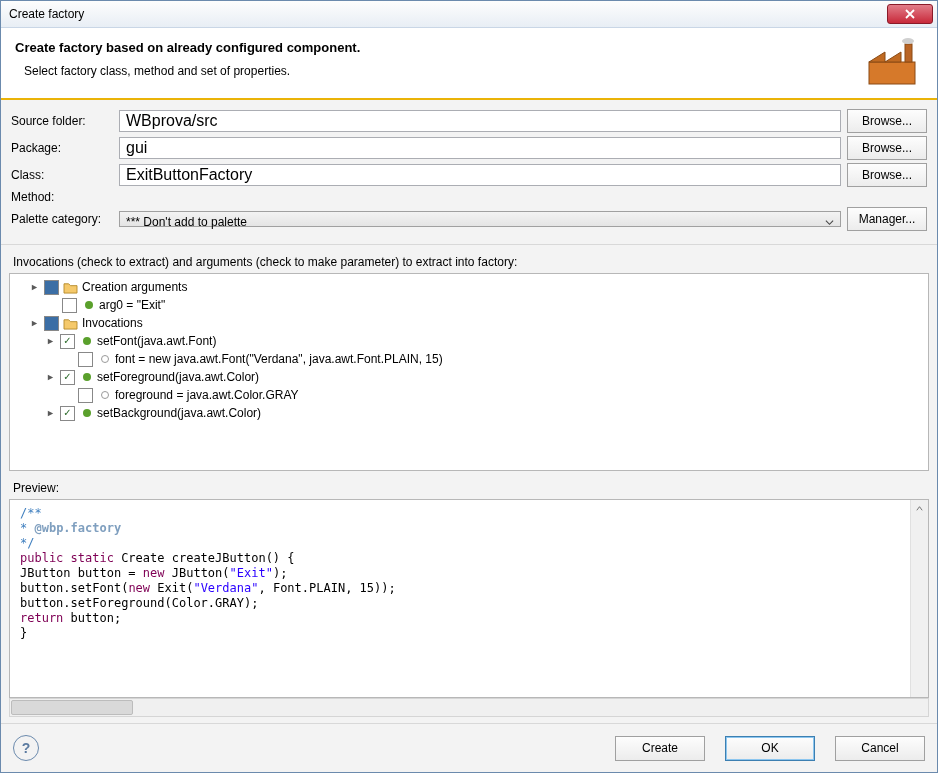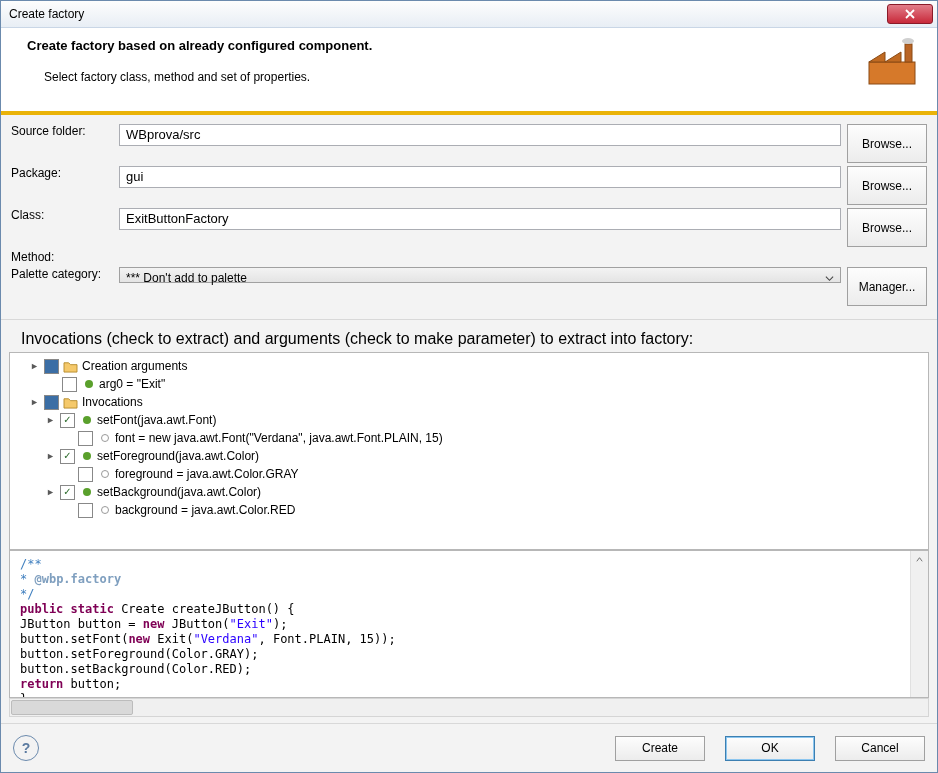--- a/index.html
+++ b/index.html
@@ -1,52 +1,52 @@
 <!DOCTYPE html>
 <html><head>
 <meta charset="utf-8">
 <style>
   html,body{margin:0;padding:0;font-family:"Segoe UI",Tahoma,Arial,sans-serif;font-size:12px;color:#000;background:#fff}
   .window{width:938px;height:773px;border:1px solid #6b8aad;box-sizing:border-box;display:flex;flex-direction:column;background:#fdba74;position:relative}
   .titlebar{height:26px;background:linear-gradient(#fdfdfd,#e8eef5);display:flex;align-items:center;padding:0 4px;border-bottom:1px solid #c9d6e6}
   .titlebar .title{flex:1;font-size:12px;padding-left:4px}
   .close-btn{width:44px;height:18px;background:linear-gradient(#e27d89,#c8293a);border:1px solid #8a1a28;border-radius:3px;display:flex;align-items:center;justify-content:center;cursor:pointer}
   .close-btn svg{width:10px;height:10px}
-  .banner{padding:10px 14px 10px 26px;display:flex;border-bottom:4px solid #eab308;background:#fff}
+  .banner{padding:10px 14px 10px 14px;display:flex;align-items:center;border-bottom:2px solid #eab308;background:#fff}
   .banner .txt{flex:1}
   .banner h1{margin:0 0 4px 0;font-size:13px;font-weight:bold}
-  .banner p{margin:17px;font-size:12px}
+  .banner p{margin:9px;font-size:12px}
   .factory-icon{width:58px;height:50px}
   .form{padding:6px 10px 10px 10px;background:#f3f3f3;border-bottom:1px solid #d8d8d8}
-  .form-row{display:flex;margin:3px 0}
+  .form-row{display:flex;align-items:center;margin:3px 0}
   .form-row label{width:108px;font-size:12px}
-  .form-row .field{flex:1;height:22px;border:1px solid #abadb3;background:#fff;padding:0 6px;font-size:13px;line-height:22px;box-sizing:border-box}
+  .form-row .field{flex:1;height:22px;border:1px solid #abadb3;background:#fff;padding:0 6px;font-size:16px;line-height:22px;box-sizing:border-box}
   .form-row .combo{flex:1;height:16px;border:1px solid #a0a0a0;background:linear-gradient(#f3f3f3,#e4e4e4);padding:0 6px;font-size:12px;line-height:21px;position:relative;box-sizing:border-box}
   .combo .chev{position:absolute;right:6px;top:6px}
-  .form-row button{width:80px;height:39px;margin-left:6px;border:1px solid #a0a0a0;background:linear-gradient(#fdfdfd,#ececec);font-size:12px;cursor:pointer}
-  .section-label{font-size:16px;margin:10px 4px 4px 12px}
+  .form-row button{width:80px;height:24px;margin-left:6px;border:1px solid #a0a0a0;background:linear-gradient(#fdfdfd,#ececec);font-size:12px;cursor:pointer}
+  .section-label{font-size:12px;margin:10px 4px 4px 4px}
   .middle{padding:0 8px;flex:0 0 auto;background:#f3f3f3}
   .tree-box{border:1px solid #b7b7b7;background:#fff;height:188px;overflow:auto;padding:4px 2px}
   .tree-row{display:flex;align-items:center;height:18px;font-size:12px;white-space:nowrap}
   .ind{display:inline-block;width:16px;height:16px}
   .twisty{width:12px;height:12px;display:inline-flex;align-items:center;justify-content:center;cursor:pointer;margin-right:2px}
   .twisty svg{width:9px;height:9px}
   .chk{width:13px;height:13px;border:1px solid #888;background:#fff;margin:0 4px 0 2px;display:inline-flex;align-items:center;justify-content:center;cursor:pointer}
   .chk.blue{background:#3b6ea5}
   .chk.tick::after{content:"✓";font-size:10px;color:#2b6a2a;line-height:10px}
   .folder-icon{width:15px;height:13px;margin-right:4px}
   .dot{width:8px;height:8px;border-radius:50%;background:#5aa02c;margin:0 6px 0 4px;flex:0 0 8px}
   .graydot{width:8px;height:8px;border-radius:50%;background:#fff;border:1px solid #9a9a9a;margin:0 6px 0 4px;flex:0 0 8px;box-sizing:border-box}
   .preview-area{padding:0 8px 6px 8px;background:#f3f3f3;flex:1;display:flex;flex-direction:column;min-height:0}
   .preview-box{border:1px solid #b7b7b7;background:#fff;flex:1;overflow:auto;padding:6px 10px;font-family:Consolas,monospace;font-size:12px;line-height:15px;position:relative}
   .hscroll{height:17px;border:1px solid #d5d5d5;background:#f0f0f0;margin-top:0;position:relative}
   .hscroll .thumb{position:absolute;top:1px;left:1px;height:13px;width:120px;background:#d9d9d9;border:1px solid #bcbcbc;border-radius:2px}
   .vscroll{position:absolute;right:0;top:0;bottom:0;width:17px;background:#f0f0f0;border-left:1px solid #e0e0e0}
   .vscroll .arrow{height:17px;display:flex;align-items:center;justify-content:center}
-  .kw{color:#7f0055;font-weight:bold}
+  .kw{color:#7f0055;font-weight:normal}
   .str{color:#2a00ff}
   .jd{color:#3f7fbf}
   .jdtag{color:#7f9fbf;font-weight:bold}
   .footer{height:48px;border-top:1px solid #d8d8d8;display:flex;align-items:center;padding:0 12px;background:#f3f3f3}
   .help{width:24px;height:24px;border:1.5px solid #6b8aad;border-radius:50%;display:flex;align-items:center;justify-content:center;color:#5a7aa0;font-weight:bold;font-size:14px;cursor:pointer}
   .footer .spacer{flex:1}
   .footer button{width:90px;height:25px;margin-left:20px;border:1px solid #a0a0a0;background:linear-gradient(#fdfdfd,#ececec);font-size:12px;cursor:pointer}
   .footer button.default{border:1px solid #3c7fb1;box-shadow:0 0 0 1px #8cc6ef inset}
 </style>
 </head>
@@ -197,50 +197,41 @@
           <span class="ind"></span>
         <span class="twisty">
             <svg viewBox="0 0 10 10">
               <path d="M2 2 L8 5 L2 8 Z" fill="#5a5a5a"></path>
             </svg>
           </span>
         <span class="chk tick"></span>
         <span class="dot"></span>
         <span>setBackground(java.awt.Color)</span>
       </div>
-      <div class="tree-row">
-        <span class="ind"></span>
-          <span class="ind"></span>
-          <span class="ind"></span>
-          <span class="ind"></span>
-        <span class="chk"></span>
-        <span class="graydot"></span>
-        <span>background = java.awt.Color.RED</span>
-      </div>
 
     </div>
   </div>
 
   <div class="preview-area">
+    <div class="section-label">Preview:</div>
     <div class="preview-box">
       <div class="vscroll">
         <div class="arrow">
             <svg width="9" height="9" viewBox="0 0 10 10">
               <path d="M2 7 L5 3 L8 7" stroke="#666" fill="none"></path>
             </svg>
           </div>
       </div>
 <div><span class="jd">/**</span></div>
 <div><span class="jd"> * </span><span class="jdtag">@wbp.factory</span></div>
 <div><span class="jd"> */</span></div>
 <div><span class="kw">public static</span><span> Create createJButton() {</span></div>
 <div><span>    JButton button = </span><span class="kw">new</span><span> JButton(</span><span class="str">"Exit"</span><span>);</span></div>
 <div><span>    button.setFont(</span><span class="kw">new</span><span> Exit(</span><span class="str">"Verdana"</span><span>, Font.PLAIN, 15));</span></div>
 <div><span>    button.setForeground(Color.GRAY);</span></div>
-<div><span>    button.setBackground(Color.RED);</span></div>
 <div><span>    </span><span class="kw">return</span><span> button;</span></div>
 <div><span>}</span></div>
     </div>
     <div class="hscroll">
         <div class="thumb"></div>
       </div>
   </div>
 
   <div class="footer">
     <div class="help">?</div>

